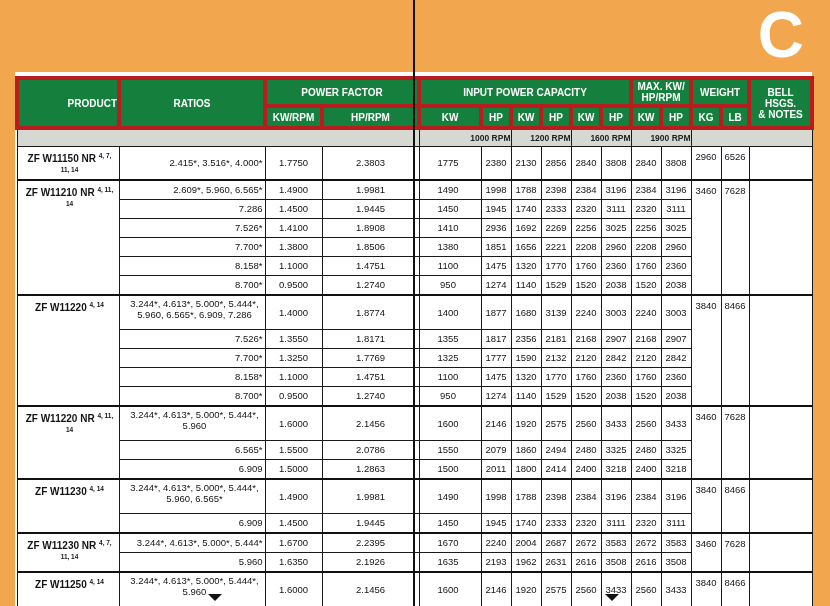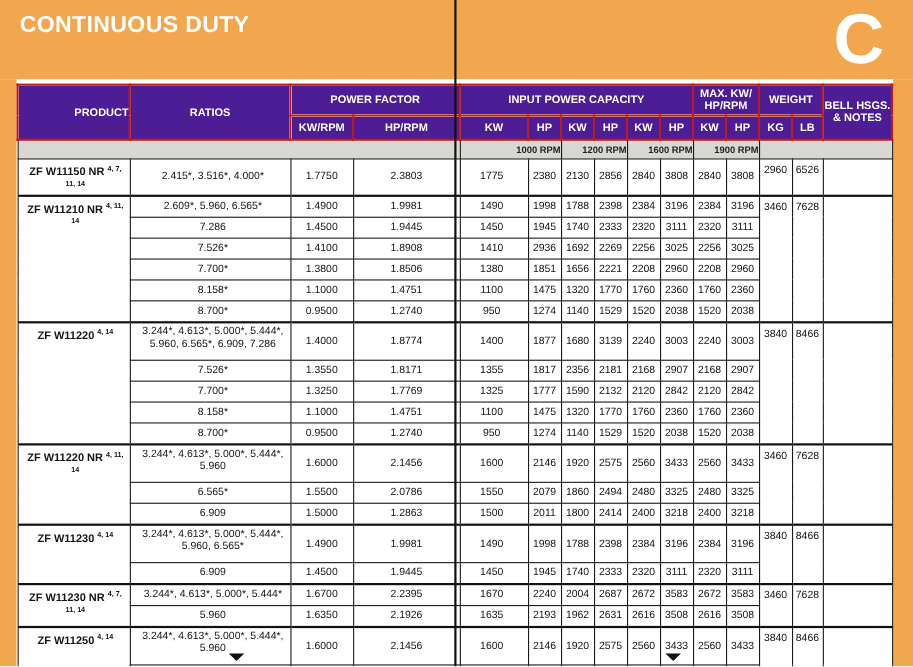--- a/index.html
+++ b/index.html
@@ -13,49 +13,48 @@
               font-size:21px;line-height:24px;letter-spacing:.3px;}
   .section-letter{position:absolute;right:26px;top:0px;color:#fff;font-weight:bold;
                   font-size:64px;line-height:70px;}
   .fold-line{position:absolute;left:413px;top:0;width:2px;height:606px;background:#111;z-index:6;}
 
   
   table.spec{position:absolute;left:15px;top:76px;width:795px;border-collapse:collapse;
              table-layout:fixed;font-size:9.5px;}
   .spec td,.spec th{padding:0;overflow:hidden;}
   
-  .spec th{background:#4c1d95;color:#fff;font-size:10px;font-weight:bold;
-           border:2px solid #b91c1c;text-align:center;vertical-align:middle;line-height:11px;}
+  .spec th{background:#15803d;color:#fff;font-size:10px;font-weight:bold;
+           border:4px solid #b91c1c;text-align:center;vertical-align:middle;line-height:11px;}
   th.h-product{text-align:right;padding-left:12px;}
   .pre{white-space:pre-line;}
   
   .band td{background:#D8D8D3;border:1px solid #1a1a1a;height:16px;text-align:right;
            font-size:8.5px;font-weight:bold;color:#222;}
   
   .spec tbody td{border:1px solid #1a1a1a;background:#fff;text-align:center;height:18px;line-height:11px;}
   tr.dbl td{height:31px;}
   td.c-product{text-align:left;vertical-align:top;padding:3px 2px 0 5px;font-weight:bold;font-size:10px;}
   td.c-product sup{font-size:6.5px;font-weight:bold;letter-spacing:0;}
   td.c-ratios{text-align:left;padding:2px 2px 0 7px;vertical-align:top;white-space:pre-line;}
-  tr:not(.dbl) td.c-ratios{vertical-align:middle;padding-top:0;}
+  tr:not(.dbl) td.c-ratios{vertical-align:middle;padding-top:0;text-align:right;}
   td.c-kw1000{text-align:right;padding-right:4px;}
   td.c-span{vertical-align:top;padding-top:4px;}
   tr.group-start td{border-top:2px solid #111;}
   
   .tri{position:absolute;top:594px;width:0;height:0;z-index:7;
        border-left:7px solid transparent;border-right:7px solid transparent;border-top:7px solid #111;}
   .tri.left{left:208px;} .tri.right{left:605px;}
 </style>
 </head>
 <body>
 
 <div class="page">
   <div class="top-band">
     <div class="page-title">
-      <div>CONTINUOUS DUTY</div>
     </div>
     <div class="section-letter">C</div>
   </div>
   <div class="left-strip"></div>
   <div class="right-strip"></div>
 
   <table class="spec">
     <colgroup>
       <col style="width:102px">
         <col style="width:146px">

